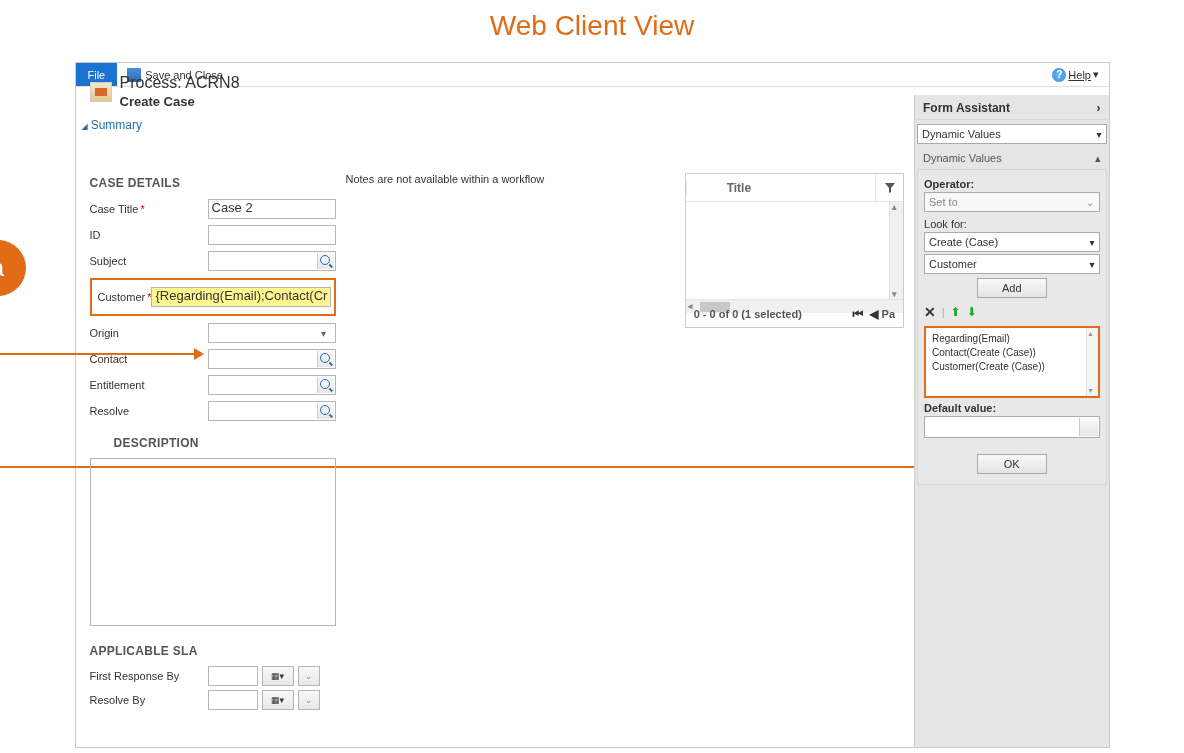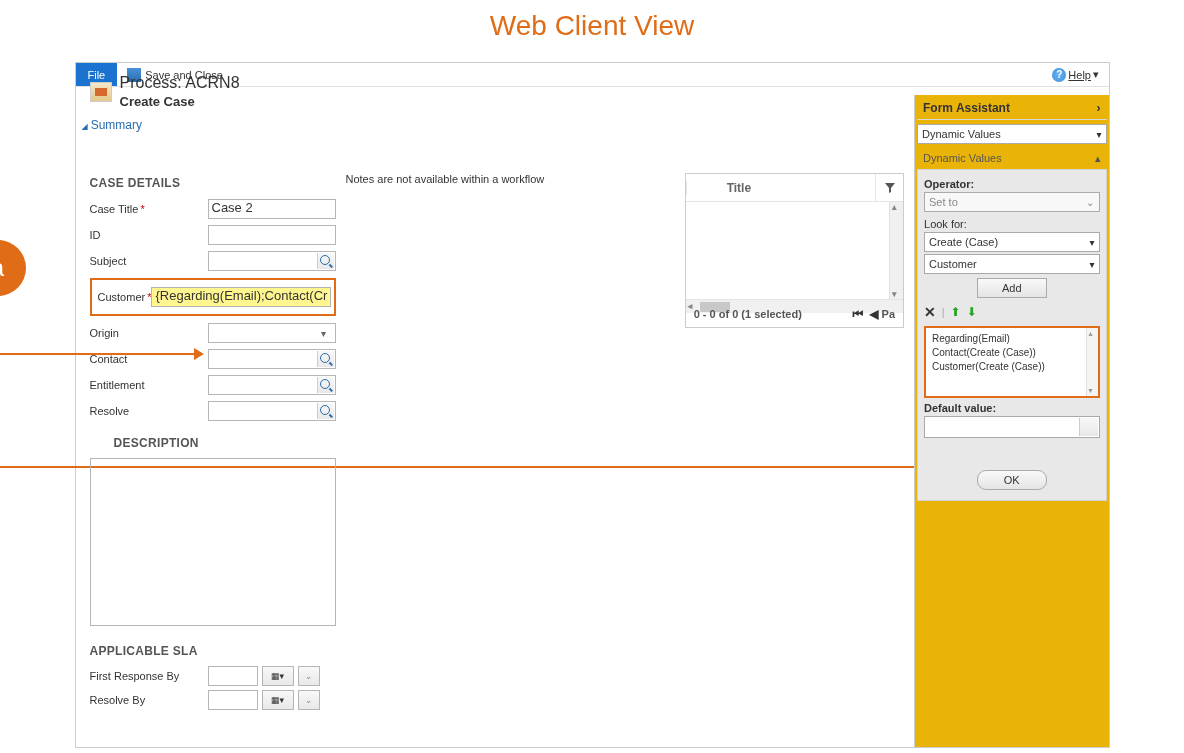--- a/index.html
+++ b/index.html
@@ -63,21 +63,21 @@
 .sub-scroll { position:absolute; right:0; top:28px; bottom:28px; width:14px; background:#f0f0f0; border-left:1px solid #e0e0e0; }
 .sub-scroll::before { content:"▴"; position:absolute; top:0; left:2px; font-size:9px; color:#888; }
 .sub-scroll::after { content:"▾"; position:absolute; bottom:0; left:2px; font-size:9px; color:#888; }
 .sub-hscroll { position:absolute; left:0; right:0; bottom:14px; height:14px; background:#f0f0f0; border-top:1px solid #e0e0e0; }
 .sub-hscroll::before { content:"◂"; position:absolute; left:2px; font-size:9px; color:#888; top:1px; }
 .sub-hscroll .thumb { position:absolute; left:14px; top:2px; width:30px; height:10px; background:#c8c8c8; }
 .sub-footer { position:absolute; left:0; right:0; bottom:0; height:28px; display:flex; align-items:center; padding:0 8px; font-size:11px; color:#555; border-top:1px solid #e4e4e4; }
 .sub-footer .spacer { flex:1; }
 .nav-btn { font-size:12px; color:#333; padding:0 3px; }
 
-.right-panel { border-left:1px solid #ccc; width:195px; background:#eab308; padding:2px; }
+.right-panel { border-left:1px solid #ccc; width:195px; background:#e5e5e5; padding:2px; }
 .rp-title { display:flex; justify-content:space-between; align-items:center; padding:4px 6px; font-size:12px; font-weight:600; color:#333; border-bottom:1px solid #d8d8d8; }
 .rp-select { width: 100%; height: 20px; border:1px solid #aaa; background:#fff; font-size:11px; padding:0 4px; display:flex; align-items:center; justify-content:space-between; margin:4px 0; }
 .rp-select::after { content:"▾"; font-size:10px; color:#333; }
 .rp-subtitle { display:flex; justify-content:space-between; padding:4px 6px 2px; font-size:11px; color:#555; }
 .rp-body { background:#e8e8e8; border:1px solid #d4d4d4; padding: 6px; margin-top:2px; }
 .rp-lbl { font-size:11px; font-weight:bold; color:#333; margin:2px 0; }
 .rp-field { width:100%; height:20px; border:1px solid #aaa; background:#f8f8f8; font-size:11px; color:#888; padding:0 4px; display:flex; align-items:center; justify-content:space-between; margin-bottom:6px; }
 .rp-field::after { content:"⌄"; font-size:10px; color:#888; }
 .rp-btn { display:block; width:70px; height:20px; margin:4px auto 4px; background:linear-gradient(#f9f9f9,#e4e4e4); border:1px solid #aaa; font-size:11px; text-align:center; line-height:18px; }
 .rp-icon-row { display:flex; align-items:center; gap:6px; padding:2px 0 6px; }
@@ -277,17 +277,17 @@
           <div class="rp-list-scroll"></div>
         </div>
 
         <div class="rp-default">
           <div style="font-size:11px;color:#333;font-weight:bold;margin:2px 0;">Default value:</div>
           <div class="rp-default-input">
               <span class="lk"></span>
             </div>
         </div>
 
-        <div class="rp-btn" style="margin-top:32px;border-radius:9px;">OK</div>
+        <div class="rp-btn" style="margin-top:16px;">OK</div>
       </div>
     </div>
   </div>
 </div>
 
 </body></html>

